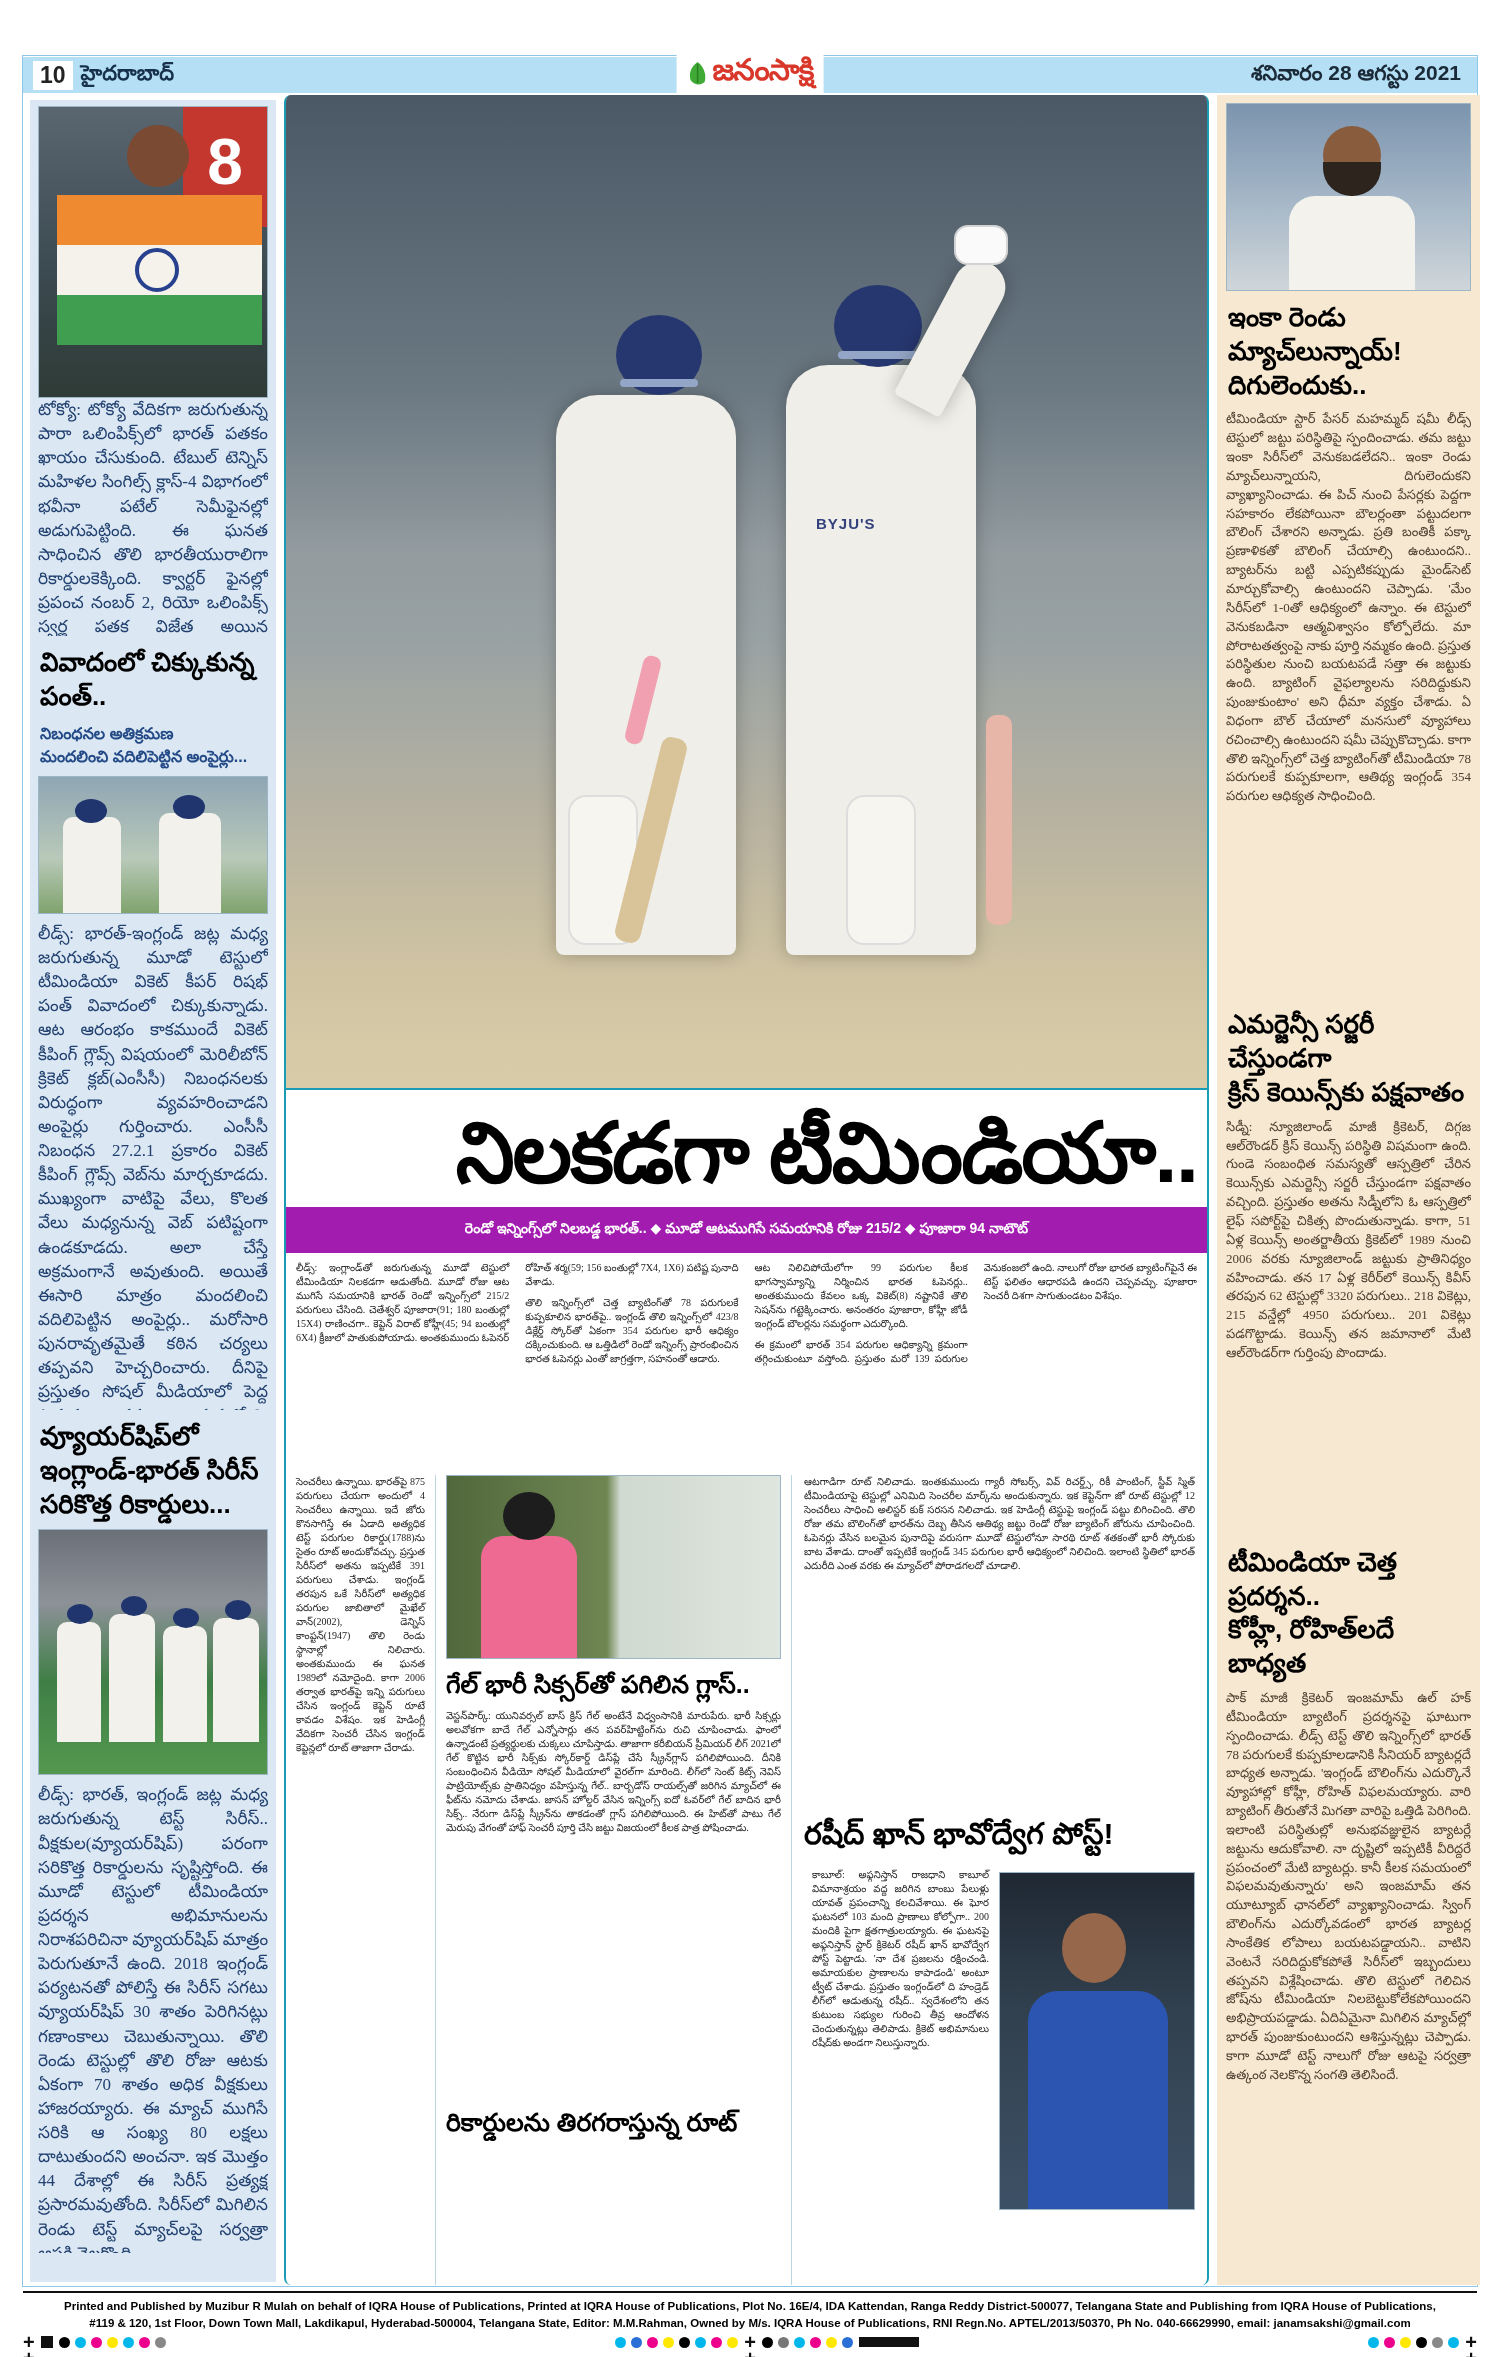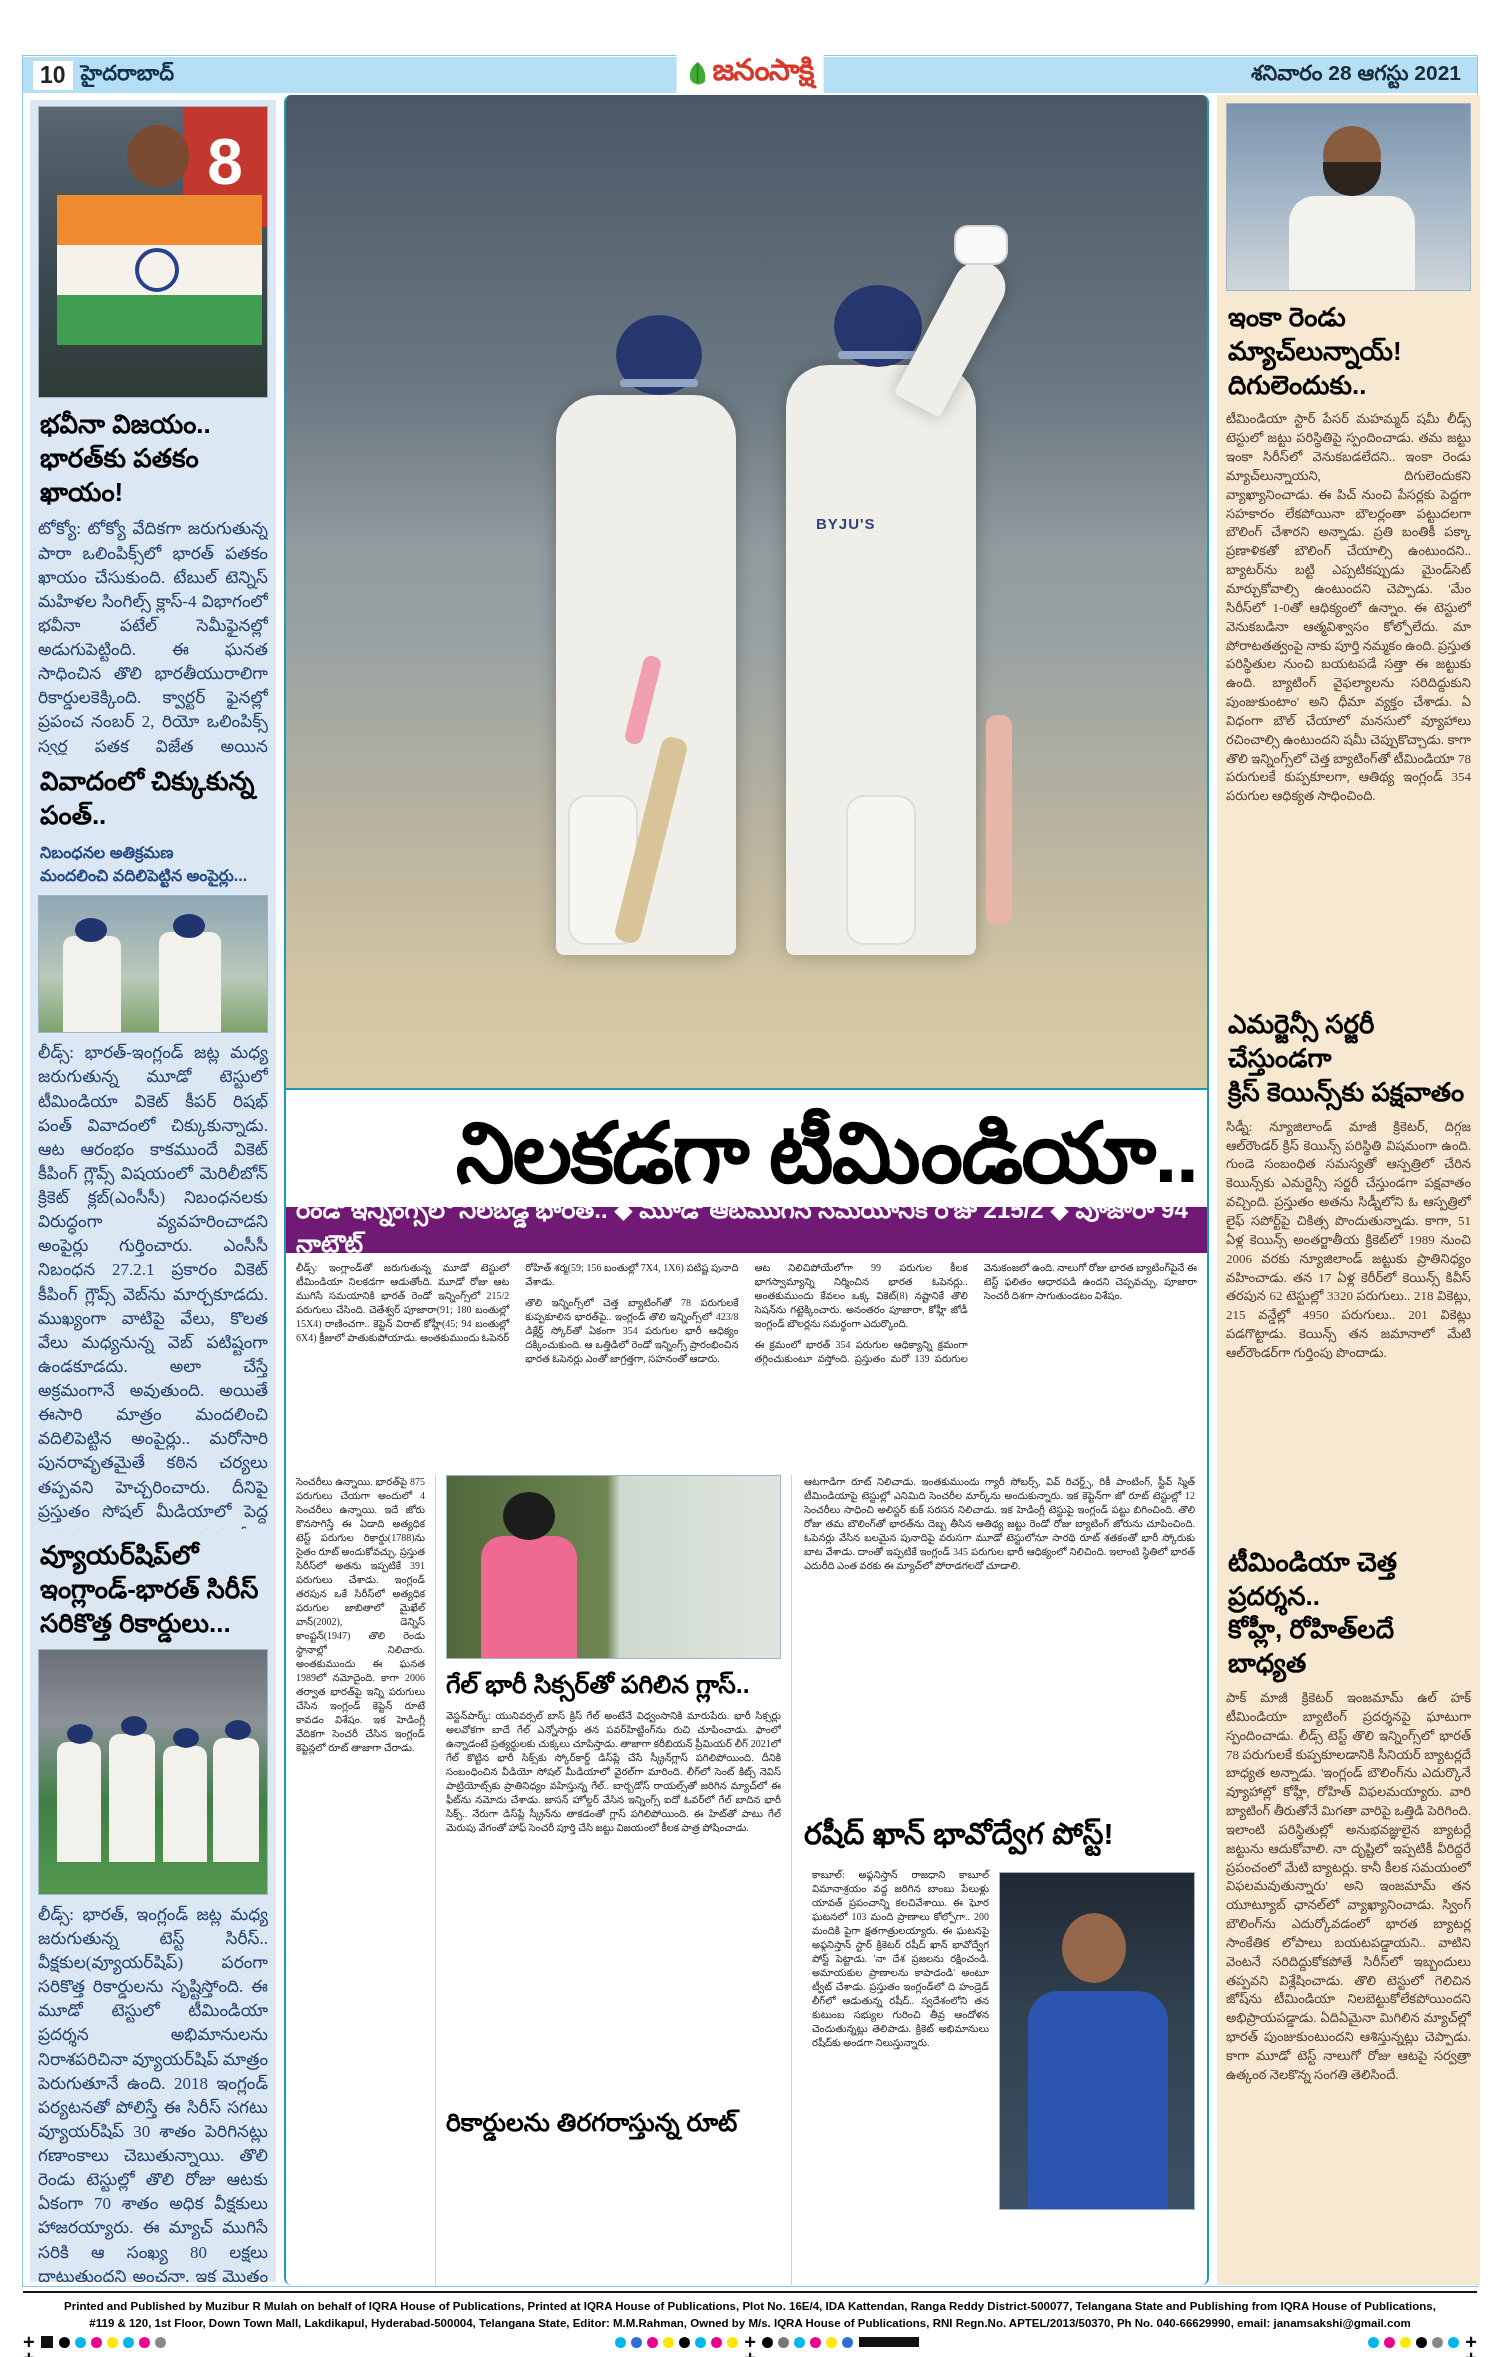--- a/index.html
+++ b/index.html
@@ -73,21 +73,21 @@
   .ph-gayle .jersey { position:absolute; left:34px; top:60px; width:96px; height:124px; border-radius:22px 22px 0 0; background:#ef6a93; }
   .ph-gayle .helm   { position:absolute; left:56px; top:16px; width:52px; height:48px; border-radius:50%; background:#1d1d1d; }
 
   .ph-rashid { width:196px; height:338px; float:right; margin:4px 0 4px 10px;
     background:linear-gradient(180deg,#1f2833 0%,#31404e 40%,#3d5166 100%); }
   .ph-rashid .head { position:absolute; left:62px; top:40px; width:64px; height:70px; border-radius:50%; background:#96674a; }
   .ph-rashid .torso{ position:absolute; left:28px; top:118px; width:140px; height:220px; border-radius:30px 30px 0 0; background:#2b55b0; }
 
   
   .main-headline { font-size:84px; font-weight:900; color:#000; text-align:right; line-height:1.1; padding:17px 10px 2px; letter-spacing:-2px; }
-  .teal-bar { margin:6px 0 0; height:46px; background:#701a75; color:#ffffff; display:flex; align-items:center; justify-content:center; font-size:24px; font-weight:bold; padding:0 10px; }
+  .teal-bar { margin:6px 0 0; height:46px; background:#a21caf; color:#ffffff; display:flex; align-items:center; justify-content:center; font-size:14px; font-weight:bold; padding:0 10px; }
   .four-col { height:204px; margin:8px 10px 0; column-count:4; column-gap:16px; }
   .lower-grid { display:grid; grid-template-columns:150px 356px 1fr; gap:0; margin:10px 0 0; height:920px; }
   .lg-colA { padding:0 10px; border-right:1px solid #bcd6df; overflow:hidden; }
   .lg-colB { padding:0 10px; border-right:1px solid #bcd6df; overflow:hidden; }
   .lg-colC { padding:0 12px; overflow:hidden; }
   h3.mid-head { font-size:25px; font-weight:900; color:#000; line-height:1.25; margin:10px 0 8px; }
   h3.rashid-head { font-size:30px; font-weight:900; color:#000; margin:12px 0 10px; }
 
   
   .imprint { position:absolute; left:23px; right:23px; top:2291px; border-top:2px solid #111; padding-top:5px; text-align:center; color:#000; font-size:11.5px; font-weight:bold; line-height:1.5; }
@@ -125,24 +125,20 @@
       <div class="head"></div>
       <div class="flag">
         <div class="saff"></div>
         <div class="white">
             <div class="chakra"></div>
           </div>
         <div class="green"></div>
       </div>
     </div>
 
-    <h2 class="side-head">
-      <span>భవీనా విజయం..</span><br>
-      <span>భారత్‌కు పతకం ఖాయం!</span>
-    </h2>
     <div class="body" style="height:238px;">
       <p>టోక్యో: టోక్యో వేదికగా జరుగుతున్న పారా ఒలింపిక్స్‌లో భారత్ పతకం ఖాయం చేసుకుంది. టేబుల్ టెన్నిస్ మహిళల సింగిల్స్ క్లాస్-4 విభాగంలో భవీనా పటేల్ సెమీఫైనల్లో అడుగుపెట్టింది. ఈ ఘనత సాధించిన తొలి భారతీయురాలిగా రికార్డులకెక్కింది. క్వార్టర్ ఫైనల్లో ప్రపంచ నంబర్ 2, రియో ఒలింపిక్స్ స్వర్ణ పతక విజేత అయిన సెర్బియాకు చెందిన రాంకోవిక్‌తో జరిగిన మ్యాచ్‌లో ఘన విజయం సాధించి సెమీస్‌లోకి దూసుకెళ్లింది. ప్రత్యర్థి రాంకోవిక్‌ను 18 నిమిషాల్లోనే 11-5, 11-6, 11-7 సెట్లలో ఓడించింది.</p>
     </div>
 
     <h2 class="side-head">వివాదంలో చిక్కుకున్న పంత్..</h2>
     <div class="deck">
       <span>నిబంధనల అతిక్రమణ</span><br>
       <span>మందలించి వదిలిపెట్టిన అంపైర్లు...</span>
     </div>
     <div class="photo ph-pant">

